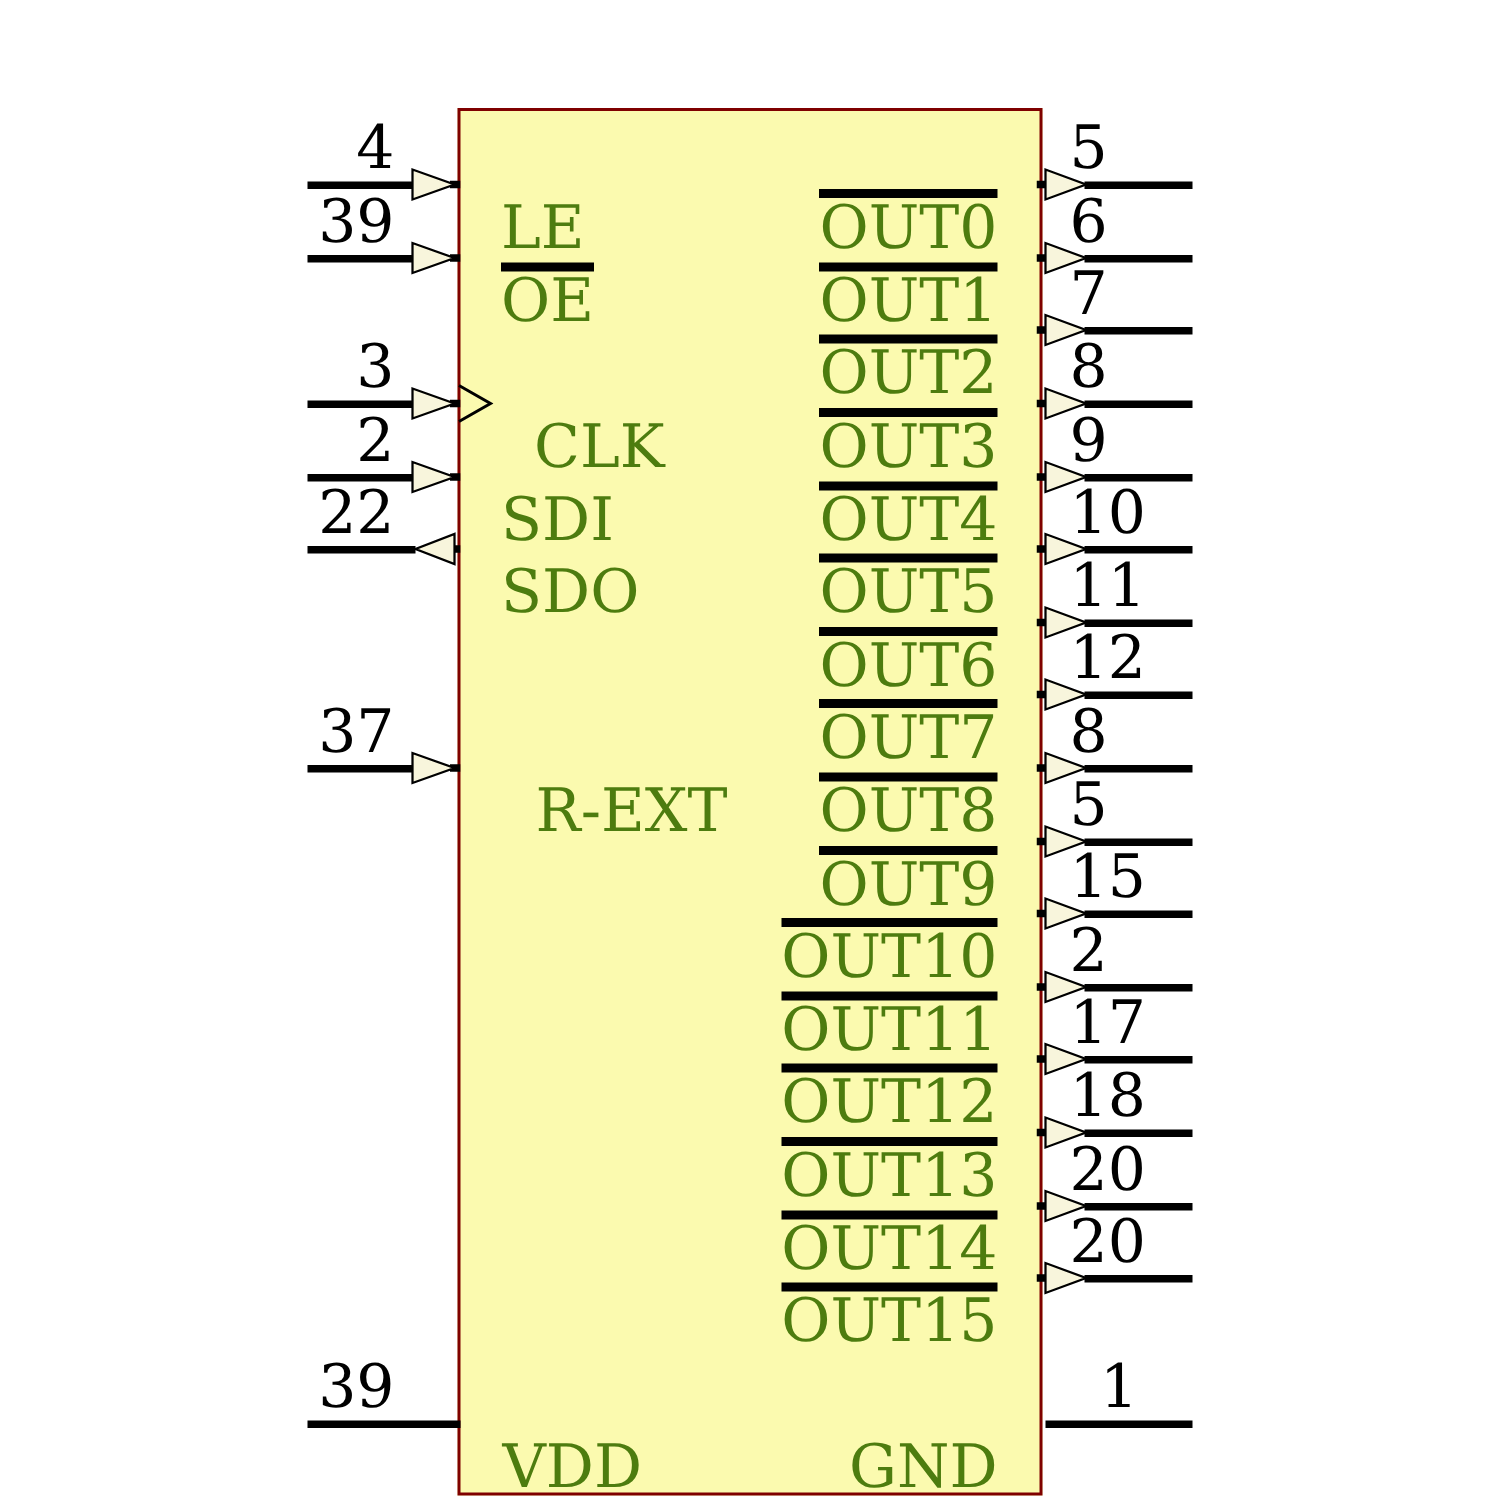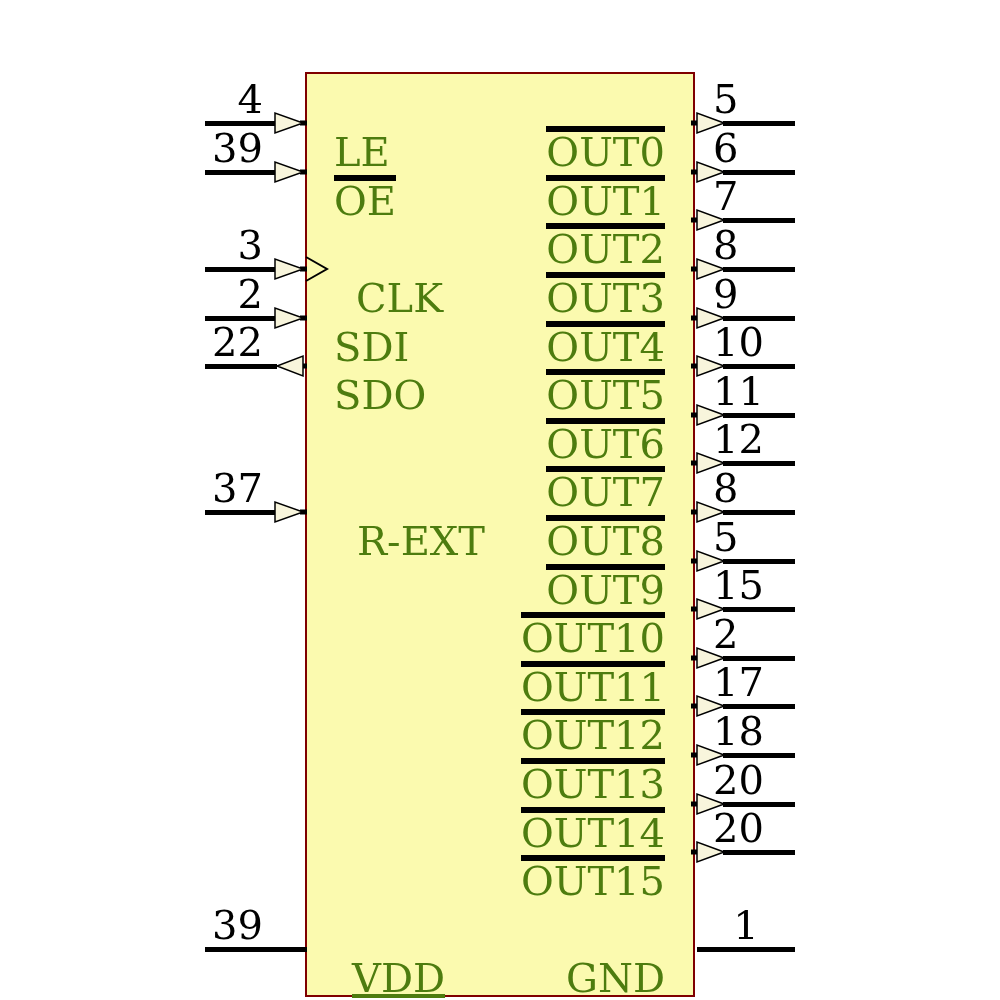--- a/index.html
+++ b/index.html
@@ -28,21 +28,21 @@
   .num-l {left:0;width:263px;text-align:right;}
   .num-r {left:713px;}
   .num-rc{left:697px;width:98px;text-align:center;}
 
   
   .lbl{position:absolute;top:-23px;font-size:40px;line-height:40px;color:#4d7c0f;
        white-space:nowrap;margin-top:32px;}
   .lbl-l   {left:334px;}
   .lbl-clk {left:356px;}
   .lbl-rext{left:357px;}
-  .lbl-vdd {left:352px;text-decoration:underline;}
+  .lbl-vdd {left:335px;}
   .lbl-r   {right:335px;text-align:left;}
 
   
   .ol::before{content:"";position:absolute;left:0;right:0;top:-6px;height:6px;
               background:#000;}
 
   
   .arr{position:absolute;top:-12px;}
   .arr-l  {left:273px;}
   .arr-r  {left:691px;}

